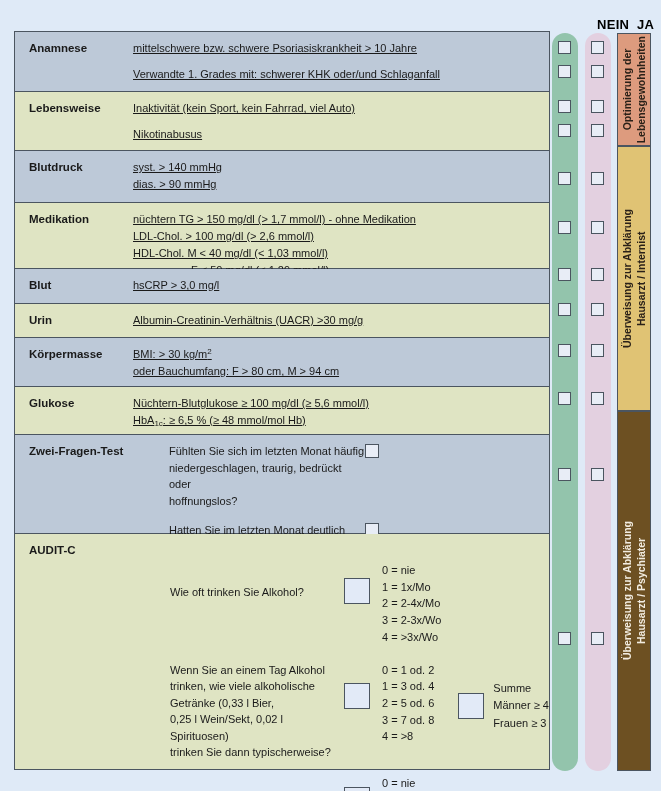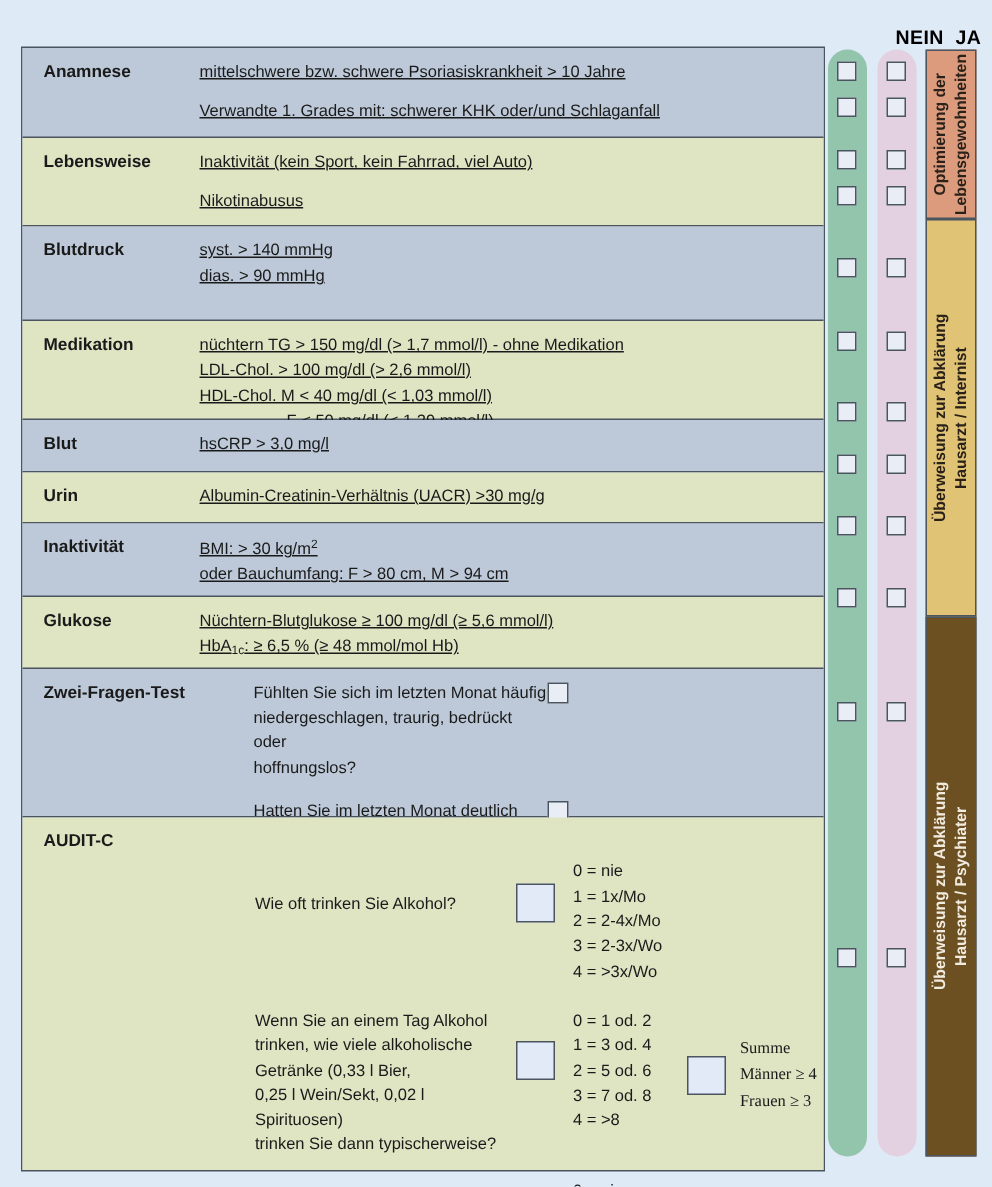--- a/index.html
+++ b/index.html
@@ -183,21 +183,21 @@
 
     <div class="row olive" style="height:59px;">
       <div class="cat">Lebensweise</div>
       <div class="crit">
         <div class="ln">Inaktivität (kein Sport, kein Fahrrad, viel Auto)</div>
         <div class="gap"></div>
         <div class="ln">Nikotinabusus</div>
       </div>
     </div>
 
-    <div class="row blue" style="height:63px;">
+    <div class="row blue" style="height:52px;">
       <div class="cat">Blutdruck</div>
       <div class="crit">
         <div class="ln">syst. &gt; 140 mmHg</div>
         <div class="ln">dias. &gt; 90 mmHg</div>
       </div>
     </div>
 
     <div class="row olive" style="height:66px;">
       <div class="cat">Medikation</div>
       <div class="crit">
@@ -216,21 +216,21 @@
     </div>
 
     <div class="row olive" style="height:34px;">
       <div class="cat">Urin</div>
       <div class="crit">
         <div class="ln">Albumin-Creatinin-Verhältnis (UACR) &gt;30 mg/g</div>
       </div>
     </div>
 
     <div class="row blue" style="height:49px;">
-      <div class="cat">Inaktivität</div>
+      <div class="cat">Körpermasse</div>
       <div class="crit">
         <div class="ln">BMI: &gt; 30 kg/m<sup>2</sup></div>
         <div class="ln">oder Bauchumfang: F &gt; 80 cm, M &gt; 94 cm</div>
       </div>
     </div>
 
     <div class="row olive" style="height:48px;">
       <div class="cat">Glukose</div>
       <div class="crit">
         <div class="ln">Nüchtern-Blutglukose ≥ 100 mg/dl (≥ 5,6 mmol/l)</div>
@@ -276,21 +276,21 @@
 trinken, wie viele alkoholische
 Getränke (0,33 l Bier,
 0,25 l Wein/Sekt, 0,02 l Spirituosen)
 trinken Sie dann typischerweise?</div>
           <div class="qbox-lg" style="margin-top:21px;"></div>
           <div class="scale">0 = 1 od. 2
 1 = 3 od. 4
 2 = 5 od. 6
 3 = 7 od. 8
 4 = &gt;8</div>
-          <div class="summewrap" style="margin-top:18px;font-family:Liberation Serif, serif;">
+          <div class="summewrap" style="margin-top:18px;">
             <div class="qbox-lg"></div>
             <div class="summetxt">
               <div>Summe</div>
               <div>Männer ≥ 4</div>
               <div>Frauen ≥ 3</div>
             </div>
           </div>
         </div>
 
         <div class="qblock">

